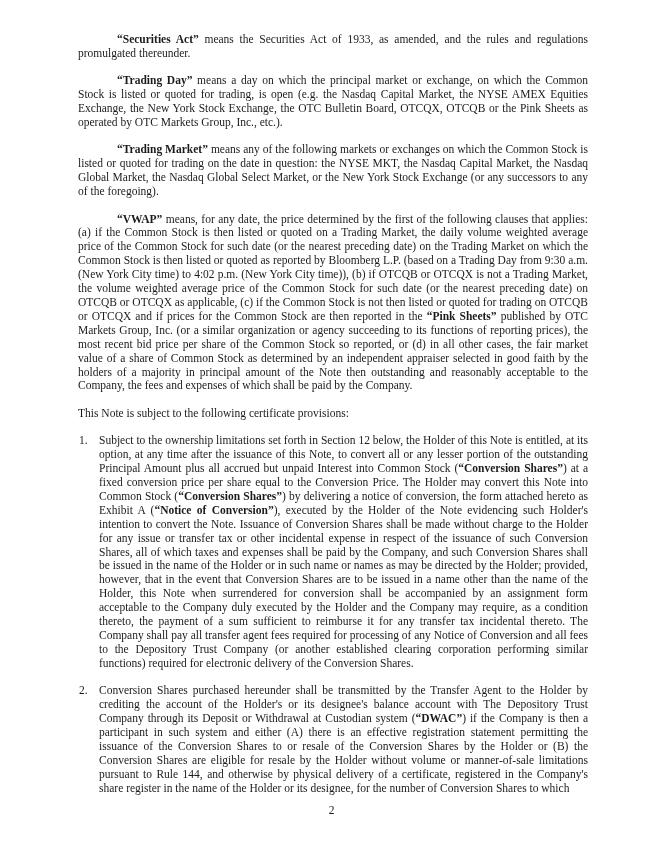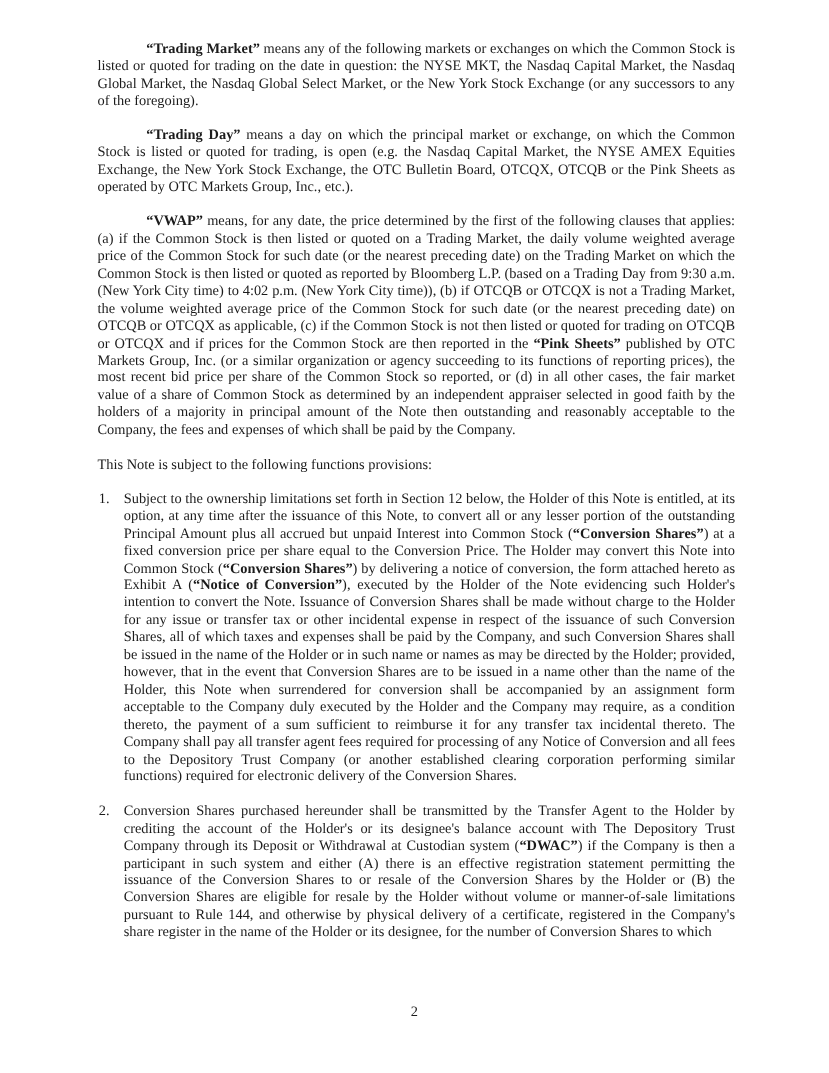--- a/index.html
+++ b/index.html
@@ -55,28 +55,29 @@
     width: 663px;
     text-align: center;
   }
 </style>
 </head>
 <body>
 
 <div class="page">
   <div class="content">
 
+    <p class="def"><b class="term">“Securities Act”</b><span> means the Securities Act of 1933, as amended, and the rules and regulations promulgated thereunder.</span></p>
+
+    <p class="def"><b class="term">“Trading Day”</b><span> means a day on which the principal market or exchange, on which the Common Stock is listed or quoted for trading, is open (e.g. the Nasdaq Capital Market, the NYSE AMEX Equities Exchange, the New York Stock Exchange, the OTC Bulletin Board, OTCQX, OTCQB or the Pink Sheets as operated by OTC Markets Group, Inc., etc.).</span></p>
 
     <p class="def"><b class="term">“Trading Market”</b><span> means any of the following markets or exchanges on which the Common Stock is listed or quoted for trading on the date in question: the NYSE MKT, the Nasdaq Capital Market, the Nasdaq Global Market, the Nasdaq Global Select Market, or the New York Stock Exchange (or any successors to any of the foregoing).</span></p>
 
-    <p class="def"><b class="term">“Trading Day”</b><span> means a day on which the principal market or exchange, on which the Common Stock is listed or quoted for trading, is open (e.g. the Nasdaq Capital Market, the NYSE AMEX Equities Exchange, the New York Stock Exchange, the OTC Bulletin Board, OTCQX, OTCQB or the Pink Sheets as operated by OTC Markets Group, Inc., etc.).</span></p>
-
     <p class="def"><b class="term">“VWAP”</b><span> means, for any date, the price determined by the first of the following clauses that applies: (a) if the Common Stock is then listed or quoted on a Trading Market, the daily volume weighted average price of the Common Stock for such date (or the nearest preceding date) on the Trading Market on which the Common Stock is then listed or quoted as reported by Bloomberg L.P. (based on a Trading Day from 9:30 a.m. (New York City time) to 4:02 p.m. (New York City time)), (b) if OTCQB or OTCQX is not a Trading Market, the volume weighted average price of the Common Stock for such date (or the nearest preceding date) on OTCQB or OTCQX as applicable, (c) if the Common Stock is not then listed or quoted for trading on OTCQB or OTCQX and if prices for the Common Stock are then reported in the </span><b class="term">“Pink Sheets”</b><span> published by OTC Markets Group, Inc. (or a similar organization or agency succeeding to its functions of reporting prices), the most recent bid price per share of the Common Stock so reported, or (d) in all other cases, the fair market value of a share of Common Stock as determined by an independent appraiser selected in good faith by the holders of a majority in principal amount of the Note then outstanding and reasonably acceptable to the Company, the fees and expenses of which shall be paid by the Company.</span></p>
 
-    <p class="plain">This Note is subject to the following functions provisions:</p>
+    <p class="plain">This Note is subject to the following certificate provisions:</p>
 
     <div class="provision">
       <span class="pnum">1.</span><span>Subject to the ownership limitations set forth in Section 12 below, the Holder of this Note is entitled, at its option, at any time after the issuance of this Note, to convert all or any lesser portion of the outstanding Principal Amount plus all accrued but unpaid Interest into Common Stock (</span><b class="term">“Conversion Shares”</b><span>) at a fixed conversion price per share equal to the Conversion Price. The Holder may convert this Note into Common Stock (</span><b class="term">“Conversion Shares”</b><span>) by delivering a notice of conversion, the form attached hereto as </span><span class="u">Exhibit A</span><span> (</span><b class="term">“Notice of Conversion”</b><span>), executed by the Holder of the Note evidencing such Holder's intention to convert the Note. Issuance of Conversion Shares shall be made without charge to the Holder for any issue or transfer tax or other incidental expense in respect of the issuance of such Conversion Shares, all of which taxes and expenses shall be paid by the Company, and such Conversion Shares shall be issued in the name of the Holder or in such name or names as may be directed by the Holder; provided, however, that in the event that Conversion Shares are to be issued in a name other than the name of the Holder, this Note when surrendered for conversion shall be accompanied by an assignment form acceptable to the Company duly executed by the Holder and the Company may require, as a condition thereto, the payment of a sum sufficient to reimburse it for any transfer tax incidental thereto. The Company shall pay all transfer agent fees required for processing of any Notice of Conversion and all fees to the Depository Trust Company (or another established clearing corporation performing similar functions) required for electronic delivery of the Conversion Shares.</span>
     </div>
 
     <div class="provision">
       <span class="pnum">2.</span><span>Conversion Shares purchased hereunder shall be transmitted by the Transfer Agent to the Holder by crediting the account of the Holder's or its designee's balance account with The Depository Trust Company through its Deposit or Withdrawal at Custodian system (</span><b class="term">“DWAC”</b><span>) if the Company is then a participant in such system and either (A) there is an effective registration statement permitting the issuance of the Conversion Shares to or resale of the Conversion Shares by the Holder or (B) the Conversion Shares are eligible for resale by the Holder without volume or manner-of-sale limitations pursuant to Rule 144, and otherwise by physical delivery of a certificate, registered in the Company's share register in the name of the Holder or its designee, for the number of Conversion Shares to which</span>
     </div>
 
   </div>

